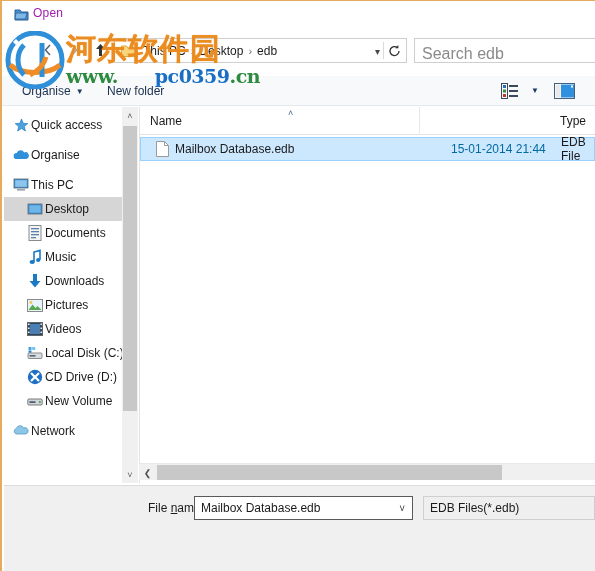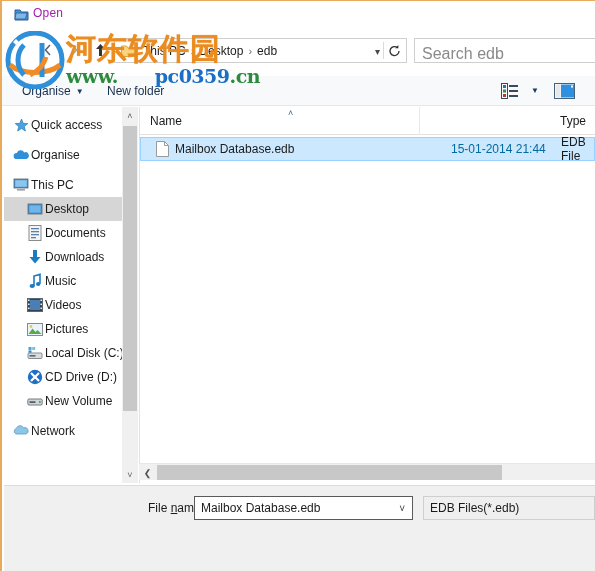--- a/index.html
+++ b/index.html
@@ -406,63 +406,63 @@
           <rect x="3" y="6" width="8" height="1.3" fill="#5a7fa8"></rect>
           <rect x="3" y="9" width="8" height="1.3" fill="#5a7fa8"></rect>
           <rect x="3" y="12" width="5" height="1.3" fill="#5a7fa8"></rect>
         </svg>
       </span>
       <span>Documents</span>
     </div>
 
     <div class="side-item indent">
       <span class="side-ico">
-        <svg width="14" height="16" viewBox="0 0 14 16">
-            <path d="M5 1h4v7h3.5L7 14.5 1.5 8H5z" fill="#1b7ac4"></path>
-          </svg>
-      </span>
-      <span>Downloads</span>
-    </div>
-
-    <div class="side-item indent">
-      <span class="side-ico">
         <svg width="13" height="16" viewBox="0 0 13 16">
           <path d="M5 13V3l6-1.6v9.4" fill="none" stroke="#1b7ac4" stroke-width="1.6"></path>
           <ellipse cx="3.2" cy="13" rx="2.6" ry="2.1" fill="#1b7ac4"></ellipse>
           <ellipse cx="9.2" cy="11" rx="2.2" ry="1.9" fill="#1b7ac4"></ellipse>
         </svg>
       </span>
       <span>Music</span>
+    </div>
+
+    <div class="side-item indent">
+      <span class="side-ico">
+        <svg width="14" height="16" viewBox="0 0 14 16">
+            <path d="M5 1h4v7h3.5L7 14.5 1.5 8H5z" fill="#1b7ac4"></path>
+          </svg>
+      </span>
+      <span>Downloads</span>
+    </div>
+
+    <div class="side-item indent">
+      <span class="side-ico">
+        <svg width="16" height="13" viewBox="0 0 16 13">
+          <rect x="0.5" y="0.5" width="15" height="12" fill="#e9f3fb" stroke="#8a8a8a"></rect>
+          <path d="M1.5 11 5.5 5.5 8.5 9 10.5 7 14.5 11z" fill="#5aa84f"></path>
+          <circle cx="4" cy="3.5" r="1.4" fill="#f3c64a"></circle>
+        </svg>
+      </span>
+      <span>Pictures</span>
     </div>
 
     <div class="side-item indent">
       <span class="side-ico">
         <svg width="16" height="14" viewBox="0 0 16 14">
           <rect x="0.5" y="0.5" width="15" height="13" fill="#35424f" stroke="#5a6672"></rect>
           <rect x="3" y="2" width="10" height="10" fill="#4a7fb5"></rect>
           <rect x="1" y="1.5" width="1.6" height="1.6" fill="#e8e8e8"></rect>
           <rect x="1" y="5.5" width="1.6" height="1.6" fill="#e8e8e8"></rect>
           <rect x="1" y="9.5" width="1.6" height="1.6" fill="#e8e8e8"></rect>
           <rect x="13.4" y="1.5" width="1.6" height="1.6" fill="#e8e8e8"></rect>
           <rect x="13.4" y="5.5" width="1.6" height="1.6" fill="#e8e8e8"></rect>
           <rect x="13.4" y="9.5" width="1.6" height="1.6" fill="#e8e8e8"></rect>
         </svg>
       </span>
       <span>Videos</span>
-    </div>
-
-    <div class="side-item indent">
-      <span class="side-ico">
-        <svg width="16" height="13" viewBox="0 0 16 13">
-          <rect x="0.5" y="0.5" width="15" height="12" fill="#e9f3fb" stroke="#8a8a8a"></rect>
-          <path d="M1.5 11 5.5 5.5 8.5 9 10.5 7 14.5 11z" fill="#5aa84f"></path>
-          <circle cx="4" cy="3.5" r="1.4" fill="#f3c64a"></circle>
-        </svg>
-      </span>
-      <span>Pictures</span>
     </div>
 
     <div class="side-item indent">
       <span class="side-ico">
         <svg width="16" height="14" viewBox="0 0 16 14">
           <rect x="1" y="7" width="14" height="5.5" rx="1" fill="#d8dde2" stroke="#8a8a8a"></rect>
           <rect x="2.5" y="9" width="6" height="1.6" fill="#5a6672"></rect>
           <rect x="1.5" y="1" width="3" height="3" fill="#4aa3e0"></rect>
           <rect x="5.2" y="1" width="3" height="3" fill="#6fc3ef"></rect>
           <rect x="1.5" y="4.5" width="3" height="2.2" fill="#2f86cc"></rect>

